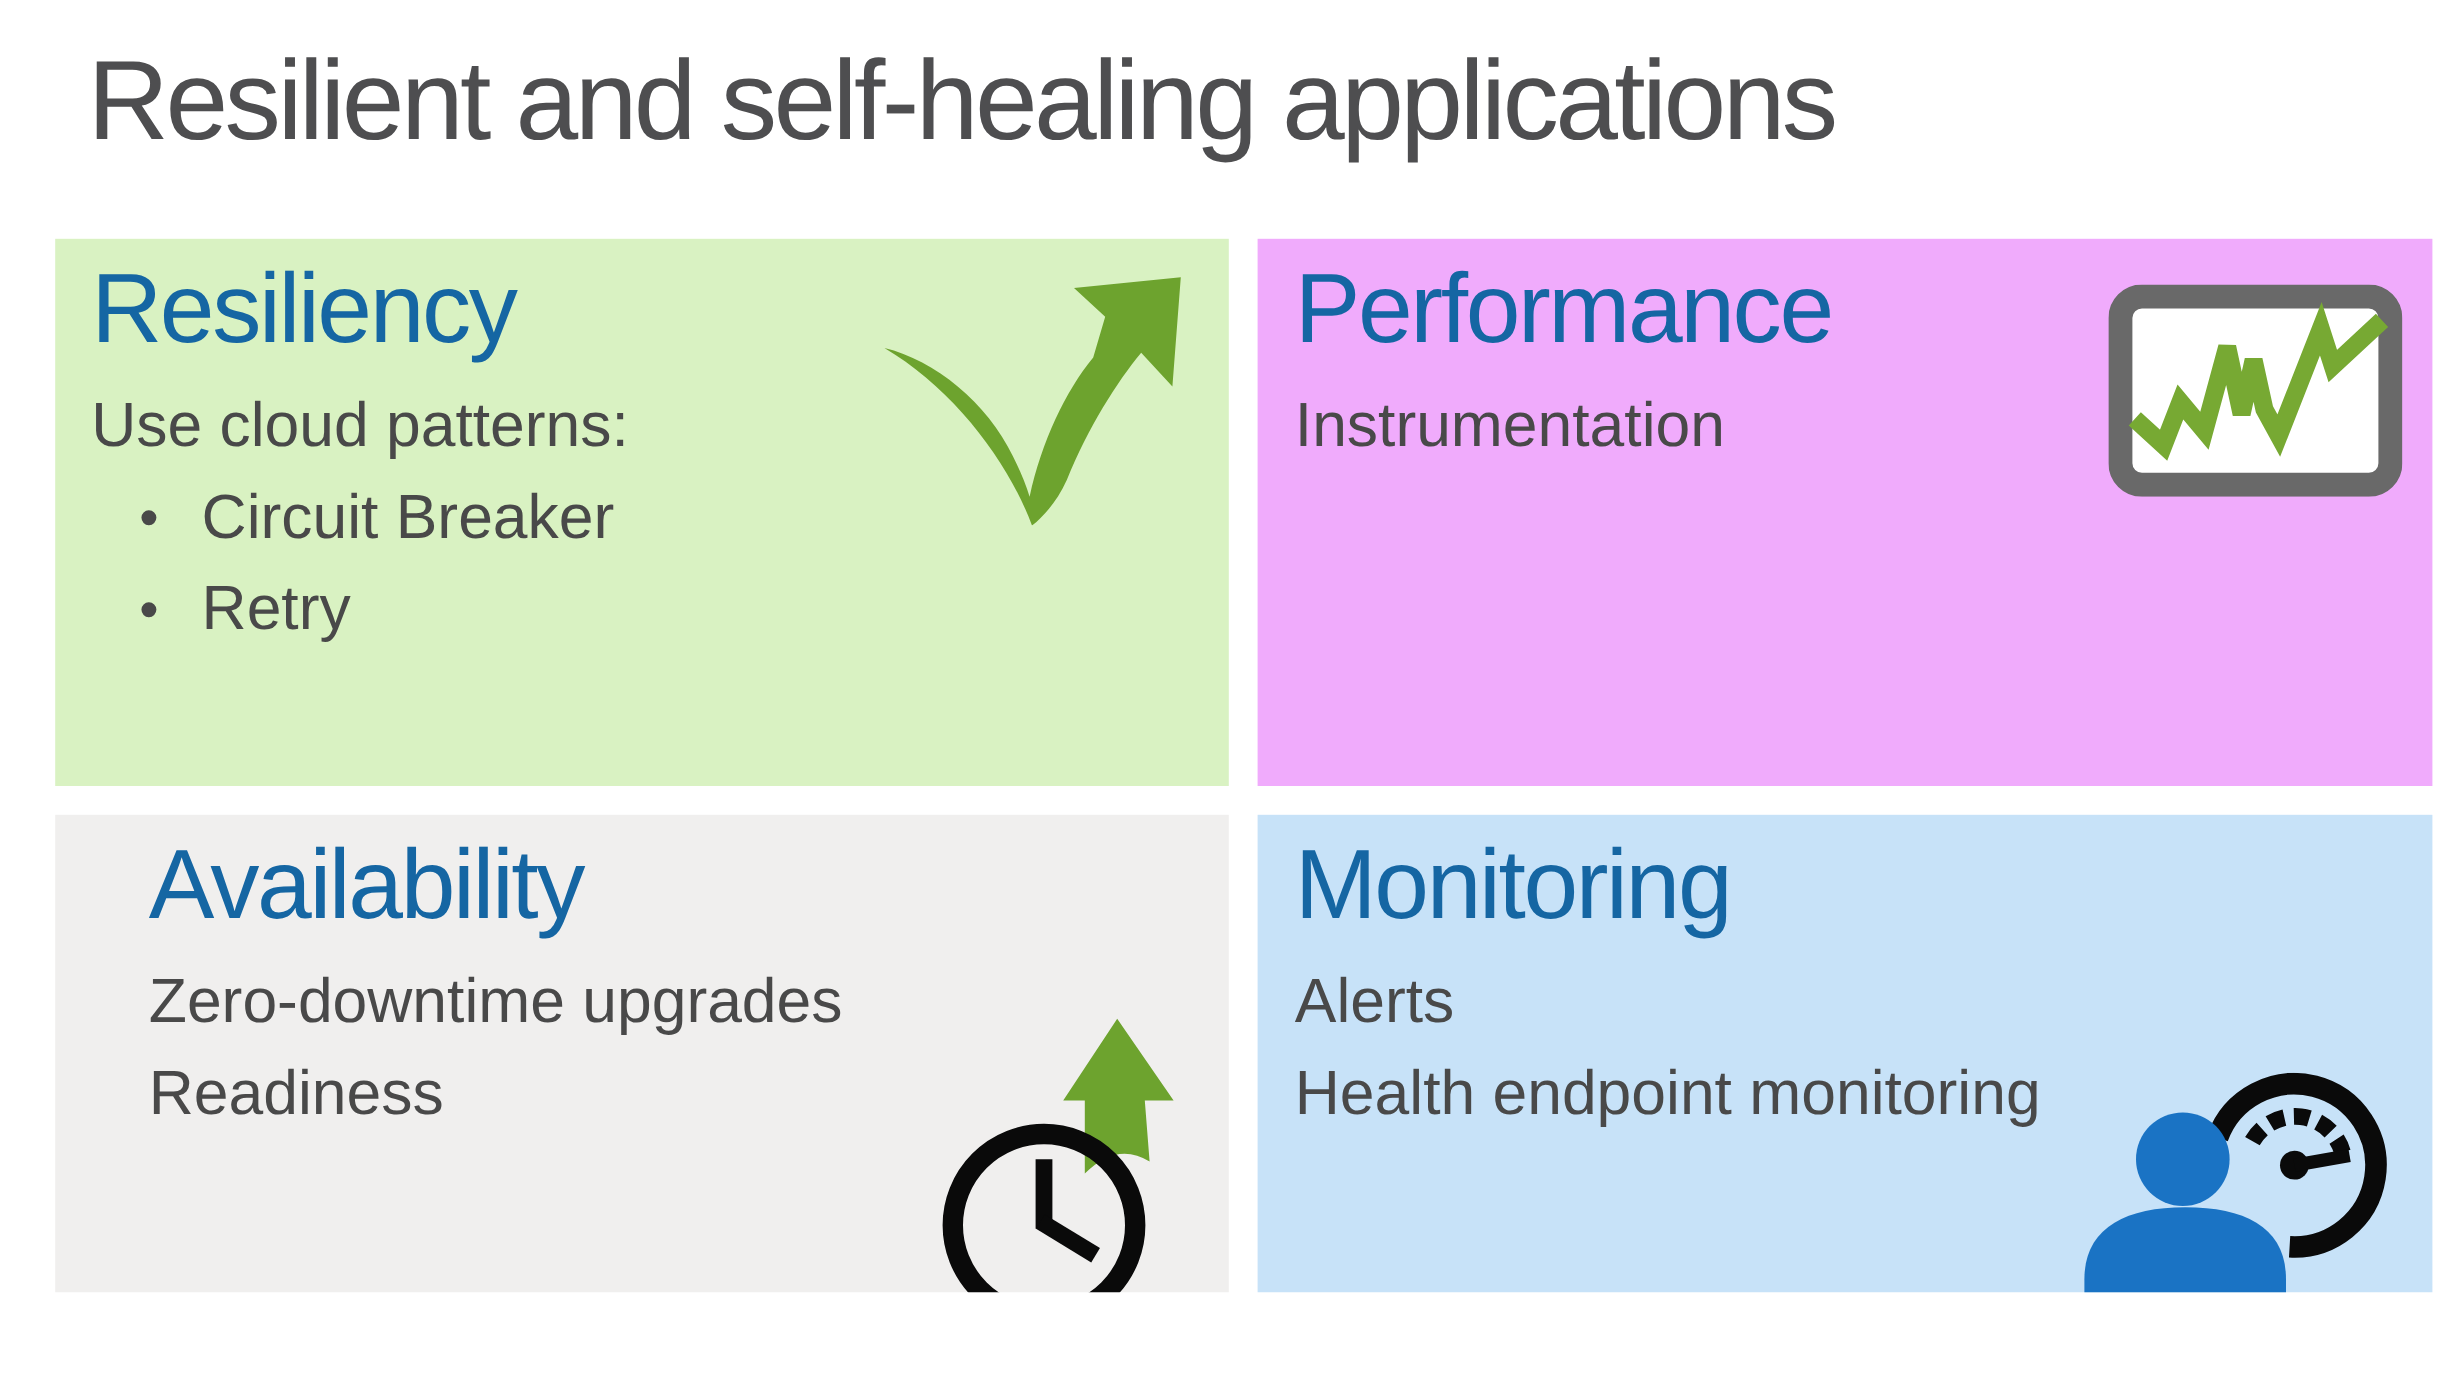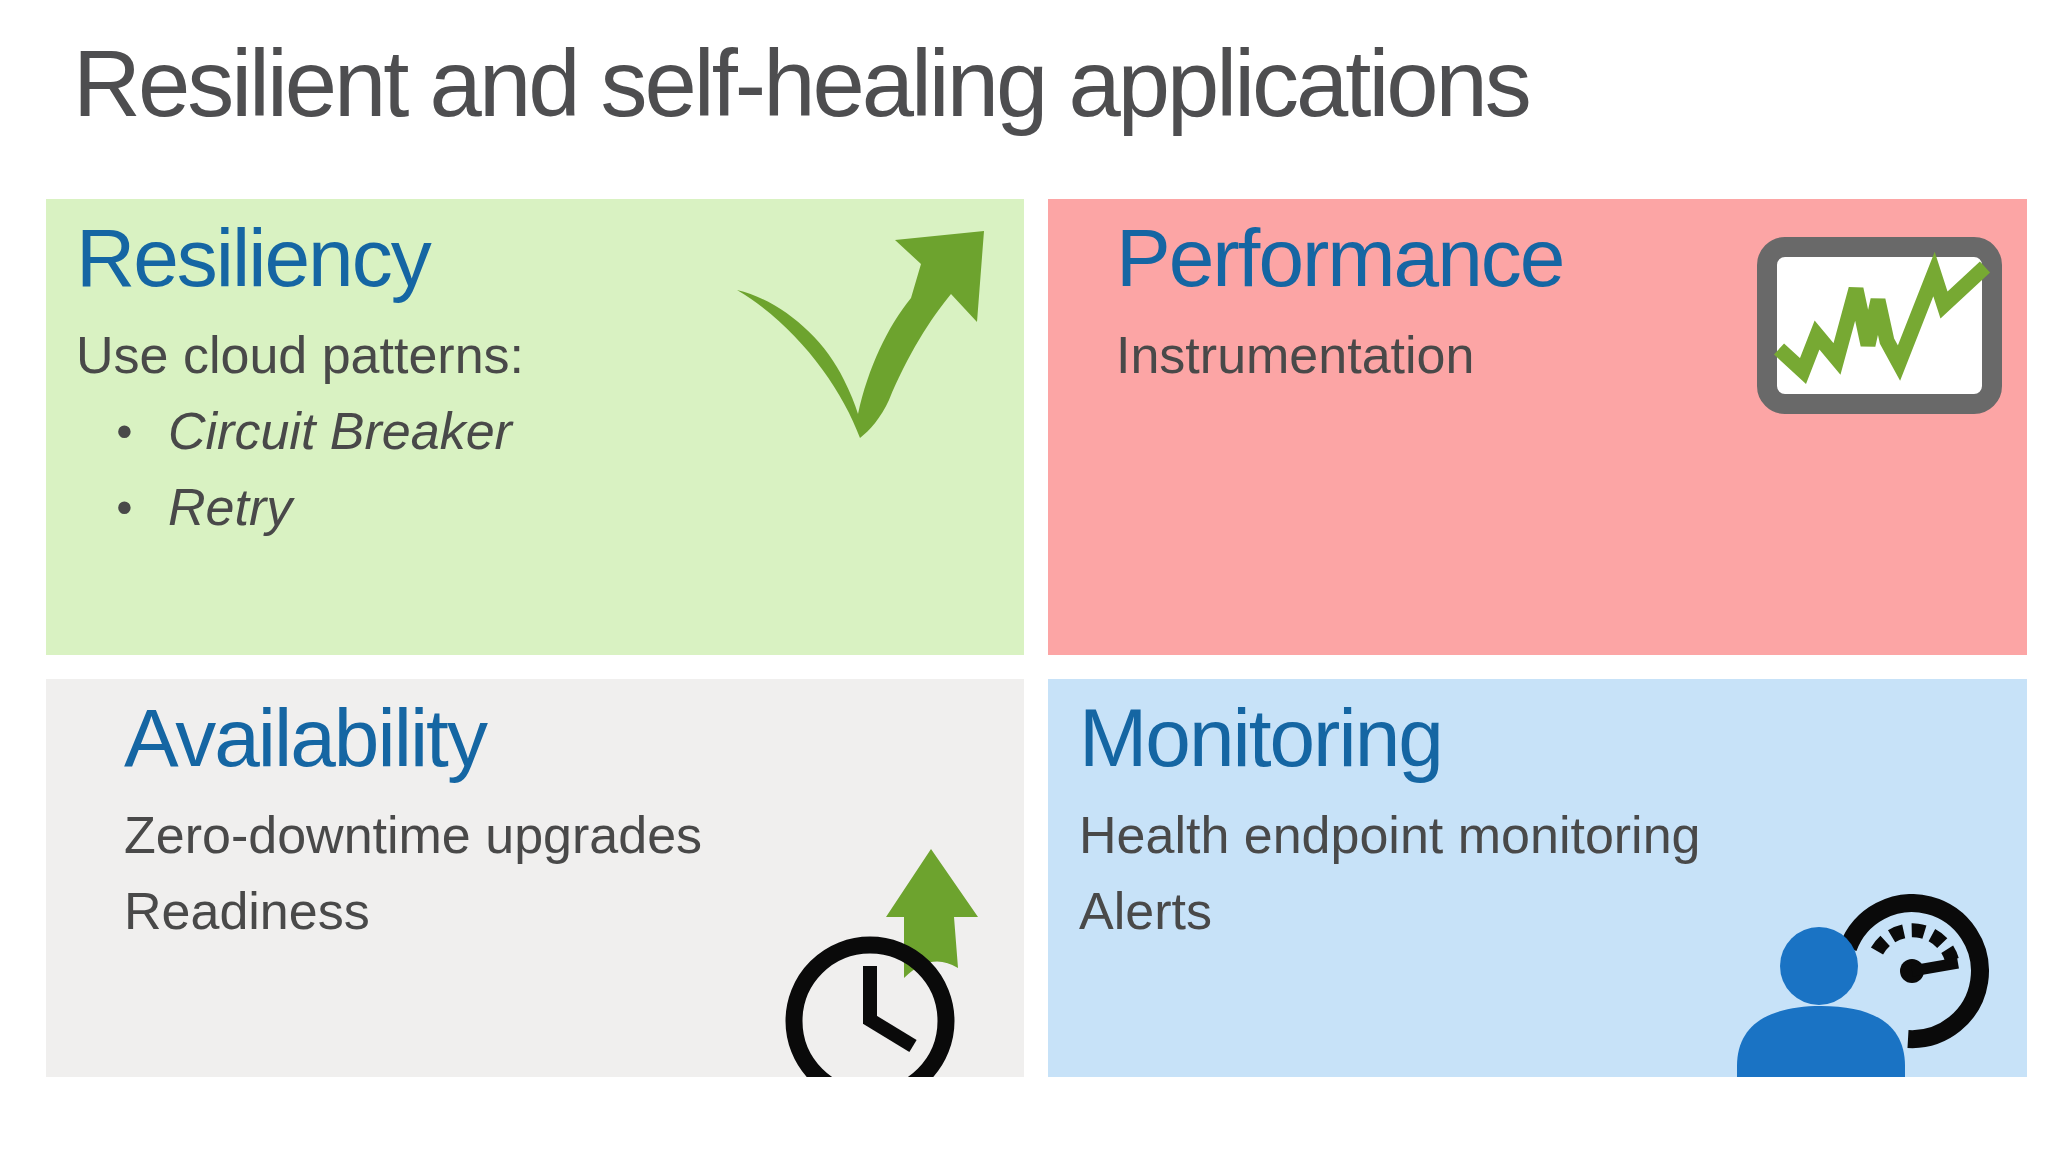--- a/index.html
+++ b/index.html
@@ -23,21 +23,21 @@
     position:absolute;
     left:46px;top:199px;
     width:1957px;height:912px;
     display:grid;
     grid-template-columns:978px 979px;
     grid-template-rows:456px 456px;
     gap:24px;
   }
   .quad{position:relative;overflow:visible;}
   .quad.resiliency{background:#d9f2c2;}
-  .quad.performance{background:#fca5a5;padding-left:37px;}
+  .quad.performance{background:#f0abfc;}
   .quad.availability{background:#f0efee;padding-left:48px;}
   .quad.monitoring{background:#c7e2f8;}
   .q-content{padding:10px 0 0 30px;}
   .quad.performance .q-content,
   .quad.monitoring .q-content{padding-left:31px;}
   .q-heading{
     font-size:82px;
     font-weight:300;
     letter-spacing:-2px;
     color:#1566a3;
@@ -48,21 +48,21 @@
   .q-body{
     margin-top:16px;
     font-size:52px;
     font-weight:300;
     color:#494949;
     line-height:76px;
   }
   .q-body .line{white-space:nowrap;}
   ul.bullets{
     list-style:none;
-    margin:0;padding:0;font-style:italic;
+    margin:0;padding:0;
   }
   ul.bullets li{
     position:relative;
     padding-left:92px;
     white-space:nowrap;
   }
   ul.bullets li::before{
     content:"\2022";
     position:absolute;
     left:40px;top:0;
@@ -137,22 +137,22 @@
         <circle cx="87" cy="174" r="76" fill="none" stroke="#0a0a0a" stroke-width="17"></circle>
         <path d="M 87 177 L 87 119" fill="none" stroke="#0a0a0a" stroke-width="14" stroke-linecap="butt"></path>
         <path d="M 84 171 L 130 199" fill="none" stroke="#0a0a0a" stroke-width="14" stroke-linecap="butt"></path>
       </svg>
     </div>
 
     <div class="quad monitoring">
       <div class="q-content">
         <div class="q-heading">Monitoring</div>
         <div class="q-body">
+          <div class="line">Alerts</div>
           <div class="line">Health endpoint monitoring</div>
-          <div class="line">Alerts</div>
         </div>
       </div>
       <svg class="icon icon-monitoring" viewBox="0 0 260 210" xmlns="http://www.w3.org/2000/svg">
         <path d="M 114 54 A 68 68 0 1 1 174 145" fill="none" stroke="#0a0a0a" stroke-width="18" stroke-linecap="butt"></path>
         <path d="M 143 57 A 41 41 0 0 1 218 66" fill="none" stroke="#0a0a0a" stroke-width="14" stroke-dasharray="13 8" stroke-linecap="butt"></path>
         <circle cx="178" cy="77" r="12" fill="#0a0a0a"></circle>
         <path d="M 178 77 L 224 69" fill="none" stroke="#0a0a0a" stroke-width="11" stroke-linecap="butt"></path>
         <circle cx="85" cy="72" r="39" fill="#1a73c4"></circle>
         <path fill="#1a73c4" d="M 3 204 L 3 172 C 3 130 36 112 87 112 C 139 112 171 130 171 172 L 171 204 Z"></path>
       </svg>

